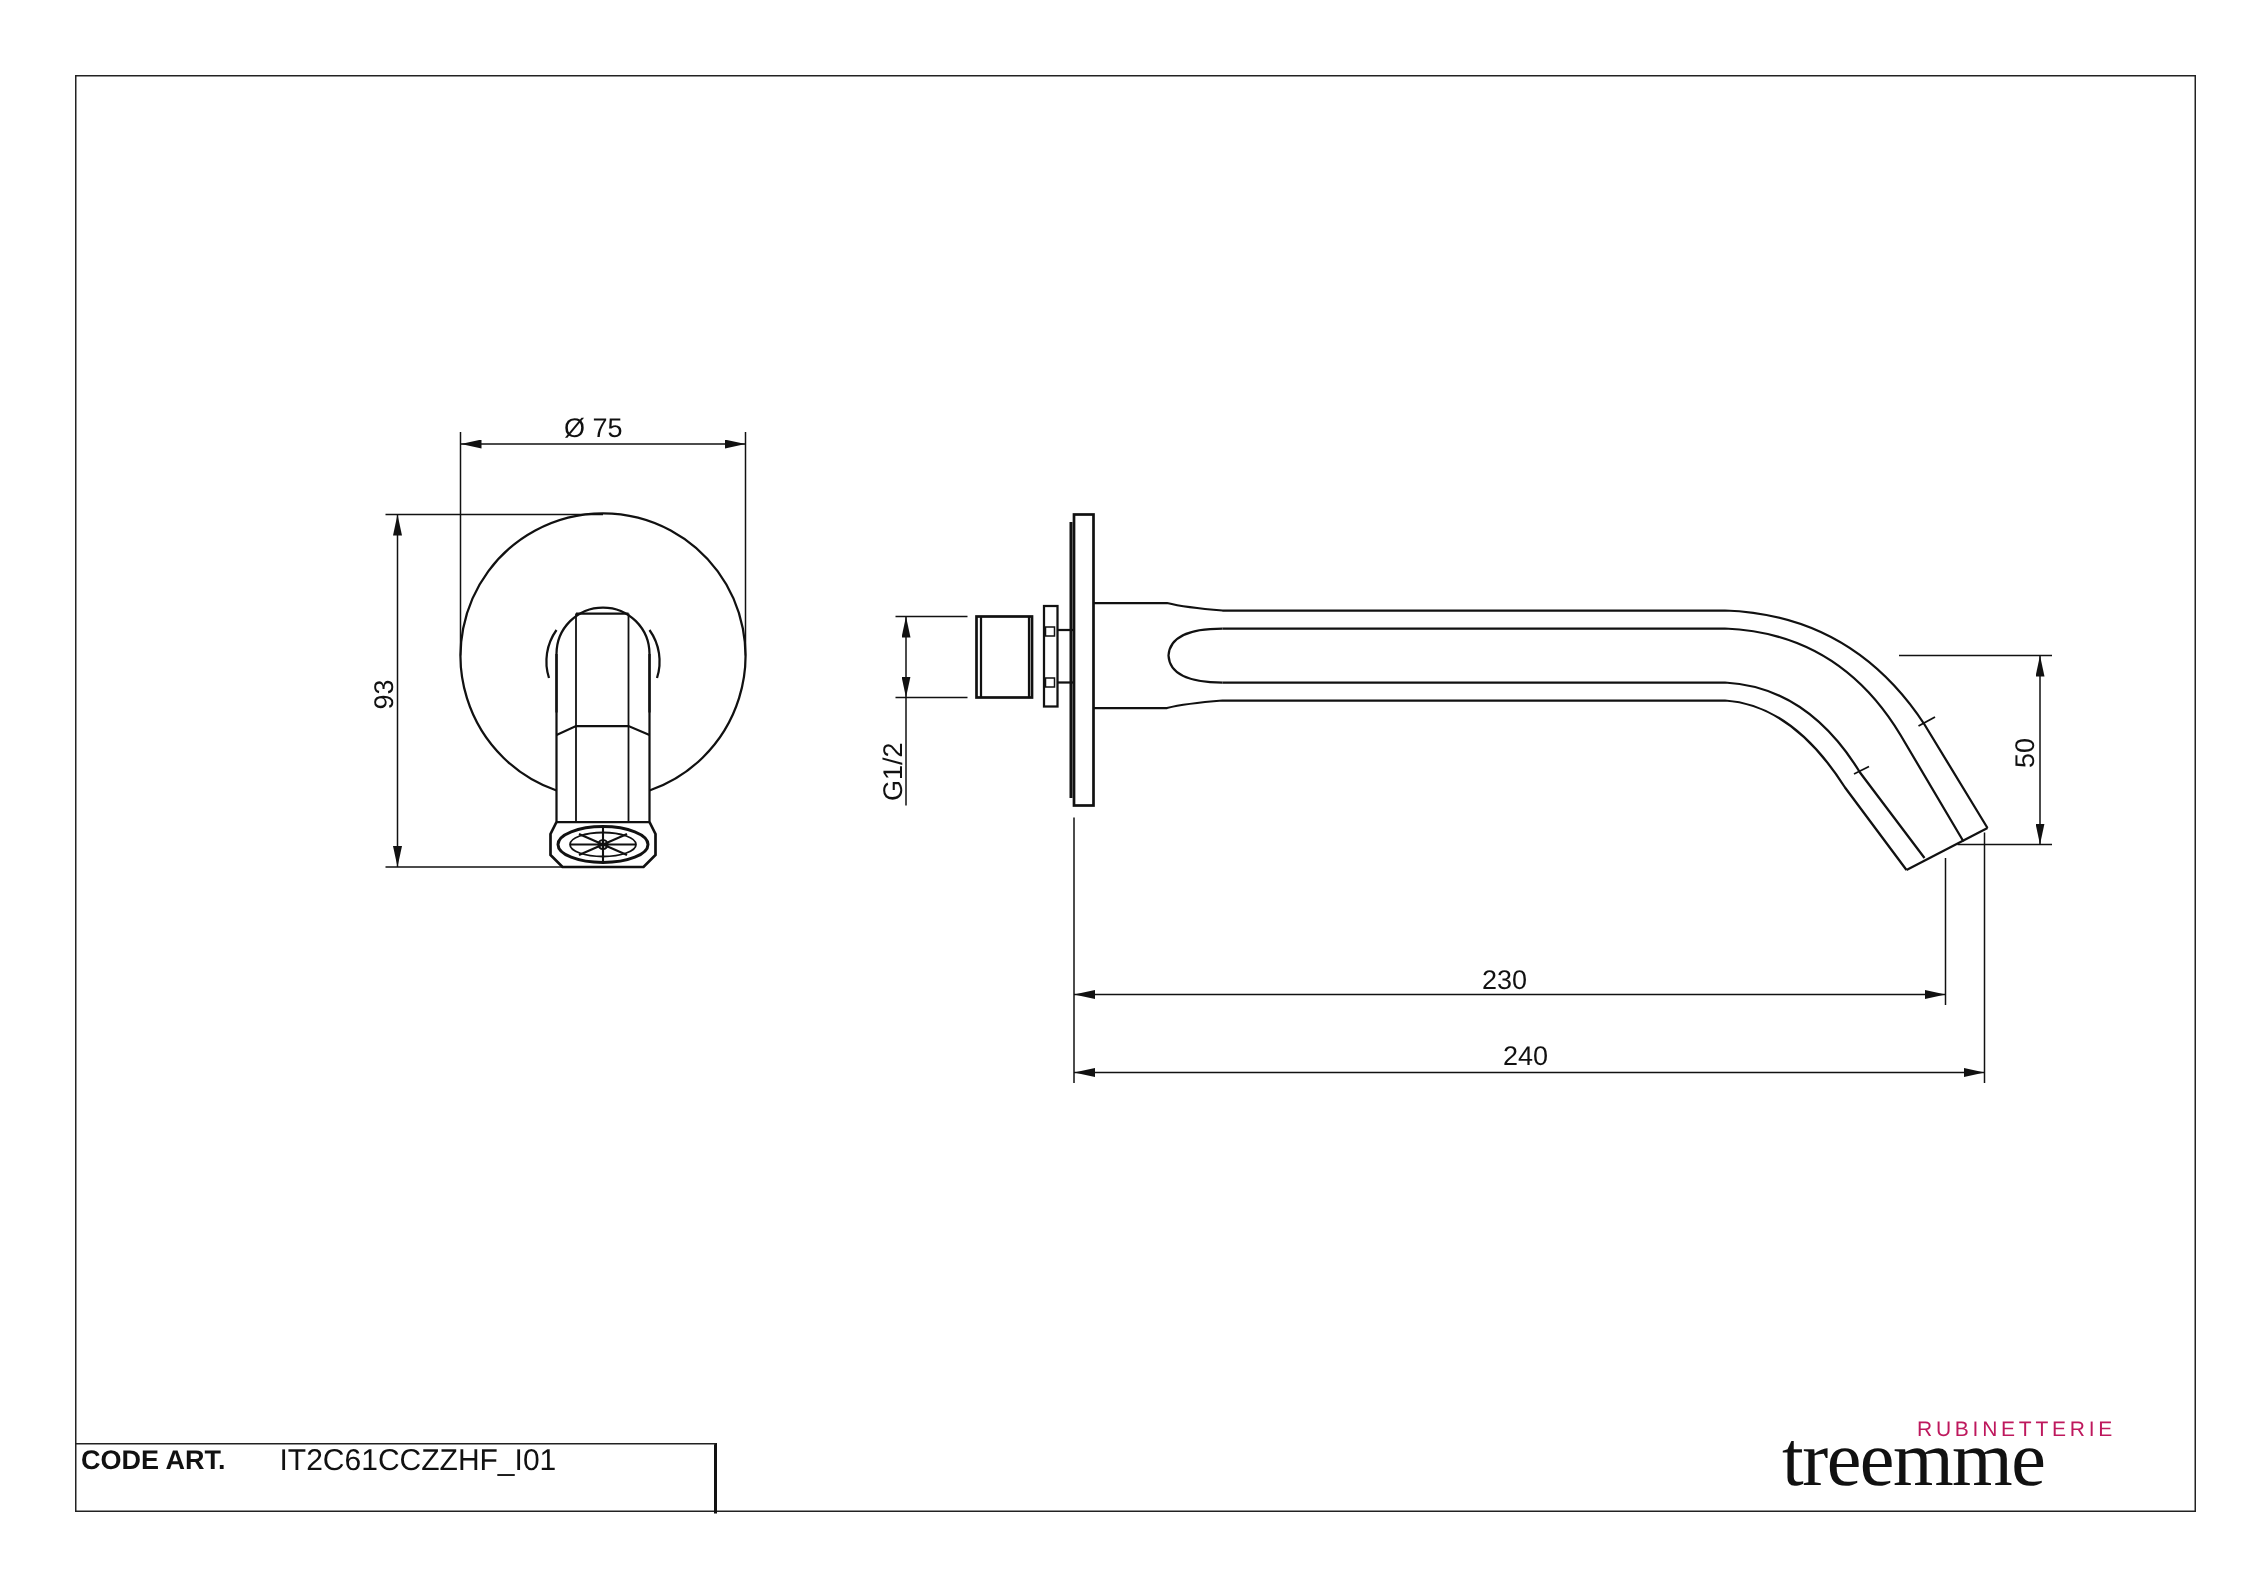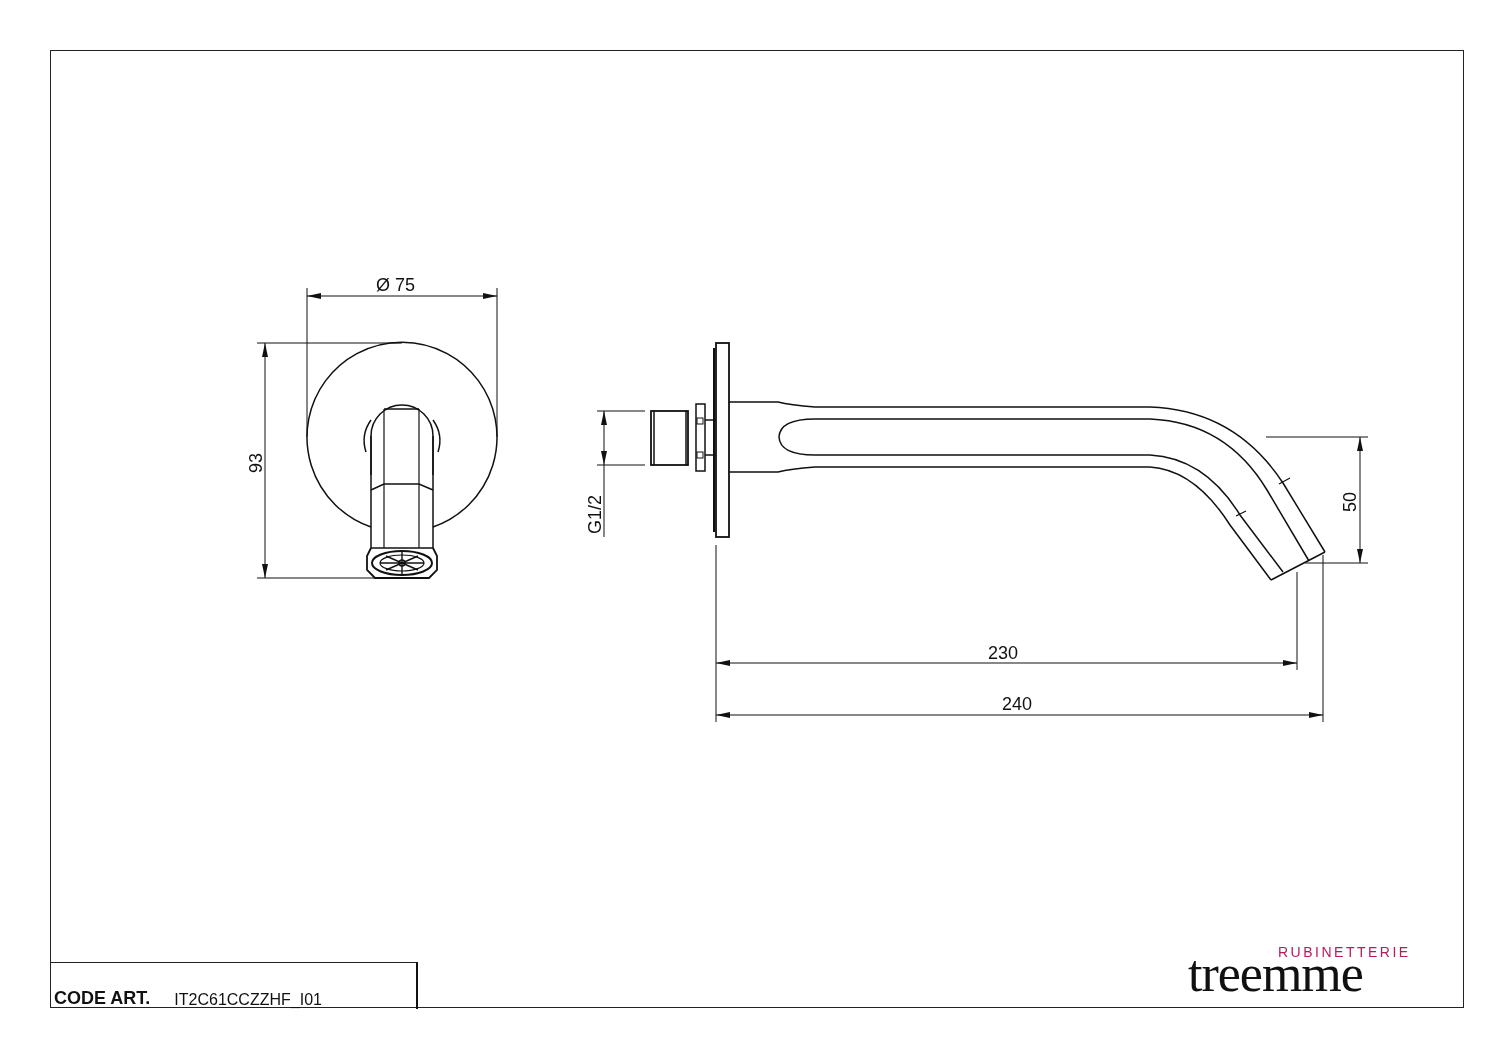--- a/index.html
+++ b/index.html
@@ -1,21 +1,21 @@
 <!DOCTYPE html>
 <html><head>
 <meta charset="utf-8">
 <style>
   html, body { margin: 0; padding: 0; background: #ffffff; }
   body { width: 1500px; height: 1060px; position: relative; overflow: hidden; font-family: "Liberation Sans", sans-serif; }
   #drawing { position: absolute; left: 0; top: 0; width: 1500px; height: 1060px; }
   .frame { position: absolute; left: 50px; top: 50px; width: 1414px; height: 958px; border: 1.5px solid #222; box-sizing: border-box; }
-  .title-block { position: absolute; left: 50px; top: 962px; width: 368px; height: 47px; border-top: 1.5px solid #222; border-right: 2px solid #111; box-sizing: border-box; display: flex; align-items: flex-end; padding-left: 4px; }
+  .title-block { position: absolute; left: 50px; top: 962px; width: 428px; height: 47px; border-top: 1.5px solid #222; border-right: 2px solid #111; box-sizing: border-box; display: flex; align-items: flex-start; padding-left: 4px; gap: 12px; }
   .code-label { font-family: "Liberation Sans", sans-serif; font-weight: bold; font-size: 18px; color: #111; margin-right: 24px; }
-  .code-value { font-family: "Liberation Sans", sans-serif; font-size: 16px; color: #111; }
+  .code-value { font-family: "Liberation Sans", sans-serif; font-size: 20px; color: #111; }
   .brand { position: absolute; left: 1186px; top: 938px; width: 275px; height: 70px; }
   .brand-sub { position: absolute; left: 92px; top: 6px; font-family: "Liberation Sans", sans-serif; font-size: 14px; letter-spacing: 2.5px; color: #be185d; }
   .brand-main { position: absolute; left: 2px; top: 4px; font-family: "Liberation Serif", serif; font-size: 52px; color: #111; letter-spacing: -1px; line-height: 64px; }
   .dimtext { font-family: "Liberation Sans", sans-serif; font-size: 18px; fill: #111; }
 </style>
 </head>
 <body>
 
 <div class="frame"></div>
 

